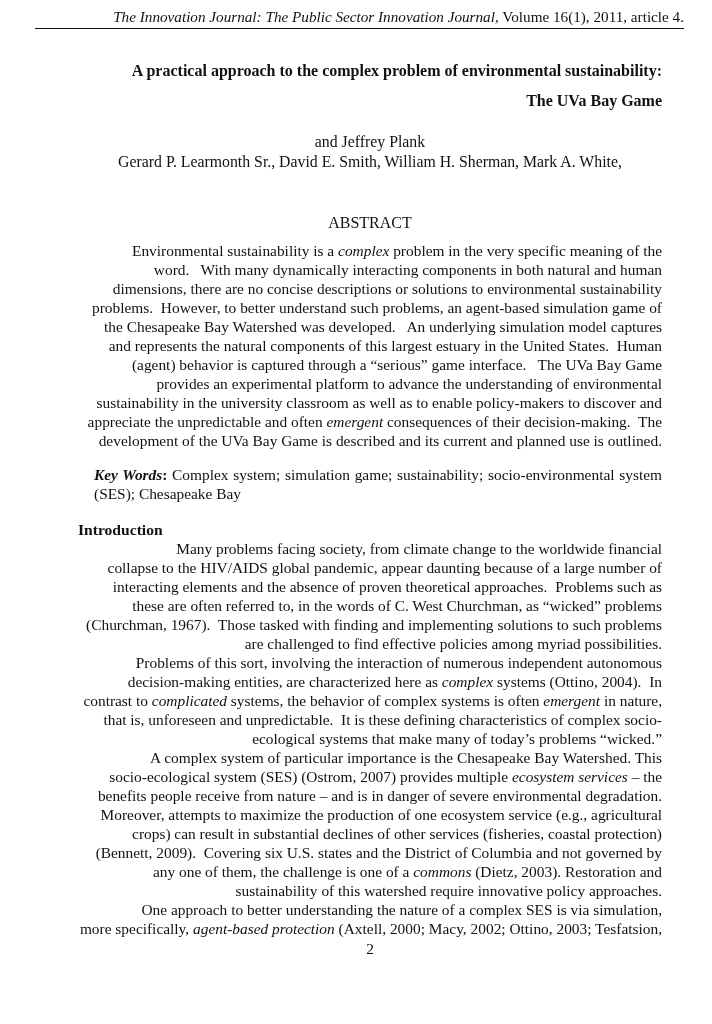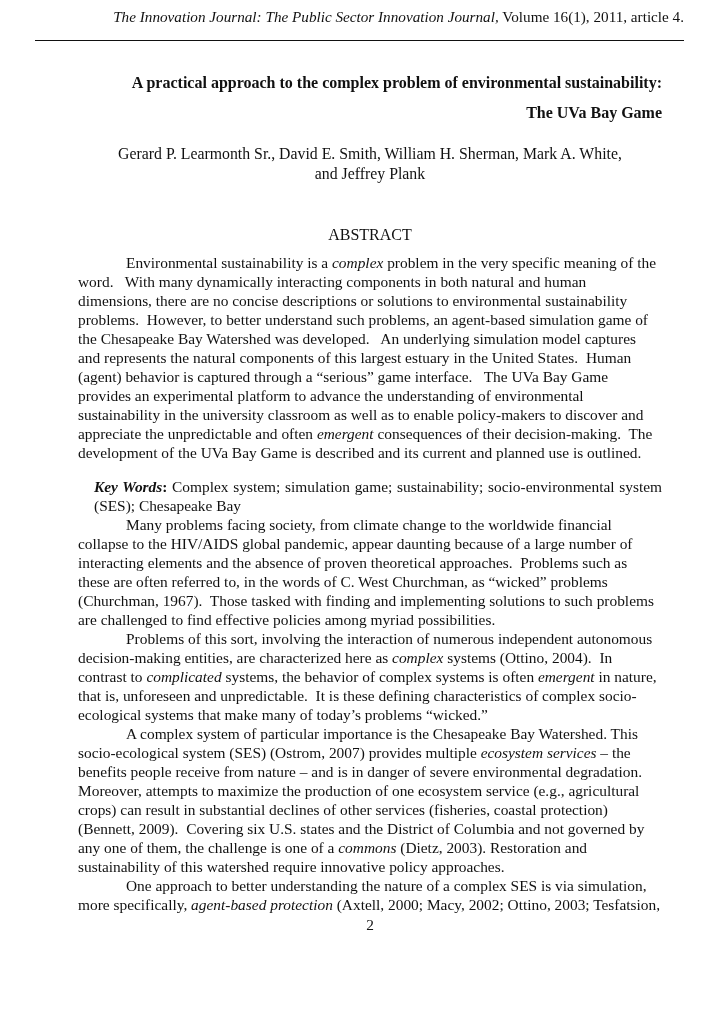--- a/index.html
+++ b/index.html
@@ -13,21 +13,21 @@
     box-sizing: border-box;
     width: 712px; height: 1024px;
     padding: 8px 50px 0 78px;
     position: relative;
   }
   .journal-header {
     margin-left: -43px; margin-right: -22px;
     border-bottom: 1.5px solid #111111;
     text-align: right;
     font-size: 15.2px; line-height: 18px;
-    padding-bottom: 14px;
+    padding-bottom: 2px;
   }
   .journal-header .it { font-style: italic; }
   .paper-title {
     margin: 27px 0 6px 0;
     text-align: right;
     font-weight: bold;
     font-size: 16px; line-height: 30px;
   }
   .authors {
     margin: 16px 0 0 0;
@@ -36,21 +36,21 @@
   }
   .abstract-heading {
     margin: 42px 0 9px 0;
     text-align: center;
     font-weight: normal;
     font-size: 16px;
   }
   p.body-par {
     margin: 0;
     font-size: 15.4px; line-height: 19px;
-    text-align: left;
+    text-align: right;
     text-indent: 48px;
     white-space: pre-wrap;
   }
   p.keywords {
     margin: 15px 0 0 16px;
     font-size: 15.4px; line-height: 19px;
     text-align: justify;
     text-indent: 0;
     white-space: normal;
   }
@@ -74,30 +74,31 @@
   <div class="journal-header">
     <span class="it">The Innovation Journal: The Public Sector Innovation Journal,</span><span> Volume 16(1), 2011, article 4.</span>
   </div>
 
   <div class="paper-title">
     <div>A practical approach to the complex problem of environmental sustainability:</div>
     <div>The UVa Bay Game</div>
   </div>
 
   <div class="authors">
+    <div>and Jeffrey Plank</div>
     <div>Gerard P. Learmonth Sr., David E. Smith, William H. Sherman, Mark A. White,</div>
-    <div>and Jeffrey Plank</div>
   </div>
 
   <div class="abstract-heading">ABSTRACT</div>
 
   <p class="body-par"><span>Environmental sustainability is a </span><span style="font-style: italic;">complex</span><span> problem in the very specific meaning of the word.   With many dynamically interacting components in both natural and human dimensions, there are no concise descriptions or solutions to environmental sustainability problems.  However, to better understand such problems, an agent-based simulation game of the Chesapeake Bay Watershed was developed.   An underlying simulation model captures and represents the natural components of this largest estuary in the United States.  Human (agent) behavior is captured through a “serious” game interface.   The UVa Bay Game provides an experimental platform to advance the understanding of environmental sustainability in the university classroom as well as to enable policy-makers to discover and appreciate the unpredictable and often </span><span style="font-style: italic;">emergent</span><span> consequences of their decision-making.  The development of the UVa Bay Game is described and its current and planned use is outlined.</span></p>
 
   <p class="keywords"><span style="font-style: italic; font-weight: bold;">Key Words</span><span style="font-weight: bold;">:</span><span> Complex system; simulation game; sustainability; socio-environmental system (SES); Chesapeake Bay</span></p>
 
+  <div class="section-heading">Introduction</div>
 
   <p class="body-par par-gap"><span>Many problems facing society, from climate change to the worldwide financial collapse to the HIV/AIDS global pandemic, appear daunting because of a large number of interacting elements and the absence of proven theoretical approaches.  Problems such as these are often referred to, in the words of C. West Churchman, as “wicked” problems (Churchman, 1967).  Those tasked with finding and implementing solutions to such problems are challenged to find effective policies among myriad possibilities.</span></p>
   <p class="body-par par-gap"><span>Problems of this sort, involving the interaction of numerous independent autonomous decision-making entities, are characterized here as </span><span style="font-style: italic;">complex</span><span> systems (Ottino, 2004).  In contrast to </span><span style="font-style: italic;">complicated</span><span> systems, the behavior of complex systems is often </span><span style="font-style: italic;">emergent</span><span> in nature, that is, unforeseen and unpredictable.  It is these defining characteristics of complex socio-ecological systems that make many of today’s problems “wicked.”</span></p>
   <p class="body-par par-gap"><span>A complex system of particular importance is the Chesapeake Bay Watershed. This socio-ecological system (SES) (Ostrom, 2007) provides multiple </span><span style="font-style: italic;">ecosystem services</span><span> – the benefits people receive from nature – and is in danger of severe environmental degradation. Moreover, attempts to maximize the production of one ecosystem service (e.g., agricultural crops) can result in substantial declines of other services (fisheries, coastal protection) (Bennett, 2009).  Covering six U.S. states and the District of Columbia and not governed by any one of them, the challenge is one of a </span><span style="font-style: italic;">commons</span><span> (Dietz, 2003). Restoration and sustainability of this watershed require innovative policy approaches.</span></p>
   <p class="body-par par-gap"><span>One approach to better understanding the nature of a complex SES is via simulation, more specifically, </span><span style="font-style: italic;">agent-based protection</span><span> (Axtell, 2000; Macy, 2002; Ottino, 2003; Tesfatsion,</span></p>
 
   <div class="page-number">2</div>
 
 </div>
 

